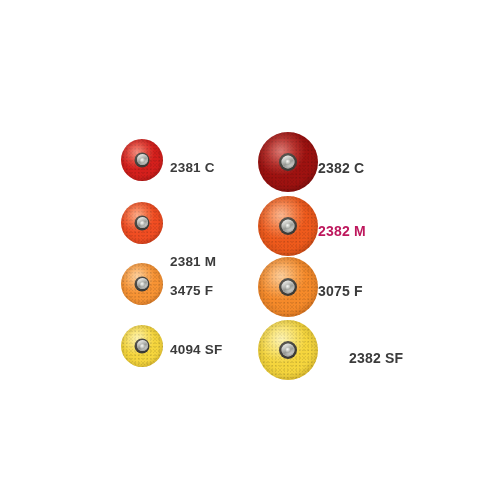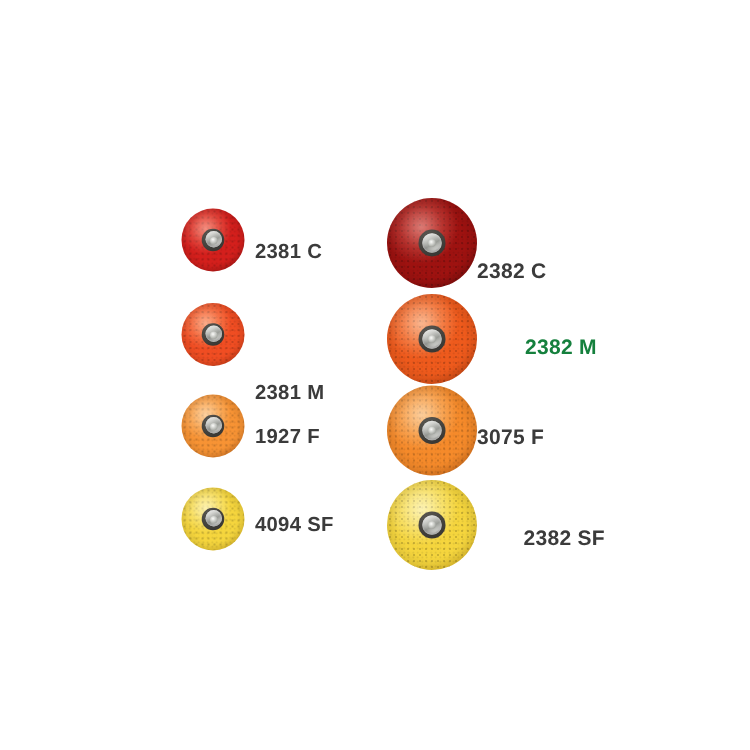--- a/index.html
+++ b/index.html
@@ -153,21 +153,21 @@
       <div class="disc" style="position: absolute; left: 121px; top: 263px; width: 42px; height: 42px;">
         <div class="pad" style="background: radial-gradient(circle at 40% 33%, rgb(252, 180, 100) 0%, rgb(247, 147, 52) 42%, rgb(247, 147, 52) 66%, rgb(196, 100, 26) 100%);"></div>
         <div class="speckle"></div>
         <div class="vignette"></div>
         <div class="hub" style="width: 15px; height: 15px;">
           <div class="ring"></div>
           <div class="boss" style="width: 11px; height: 11px;"></div>
           <div class="pin" style="width: 5px; height: 5px;"></div>
         </div>
       </div>
-      <div class="label" style="position: absolute; left: 170px; top: 283px; font-size: 13.5px; color: rgb(59, 59, 59);">1927 F</div>
+      <div class="label" style="position: absolute; left: 170px; top: 283px; font-size: 13.5px; color: rgb(59, 59, 59);">3475 F</div>
     </div>
     <div class="disc-row" style="left: 0px; top: 0px; width: 500px; height: 0px;">
       <div class="disc" style="position: absolute; left: 121px; top: 325px; width: 42px; height: 42px;">
         <div class="pad" style="background: radial-gradient(circle at 40% 33%, rgb(251, 233, 124) 0%, rgb(245, 213, 61) 42%, rgb(245, 213, 61) 66%, rgb(210, 168, 28) 100%);"></div>
         <div class="speckle"></div>
         <div class="vignette"></div>
         <div class="hub" style="width: 15px; height: 15px;">
           <div class="ring"></div>
           <div class="boss" style="width: 11px; height: 11px;"></div>
           <div class="pin" style="width: 5px; height: 5px;"></div>
@@ -179,34 +179,34 @@
       <div class="disc" style="position: absolute; left: 258px; top: 132px; width: 60px; height: 60px;">
         <div class="pad" style="background: radial-gradient(circle at 40% 33%, rgb(199, 42, 32) 0%, rgb(158, 18, 16) 42%, rgb(158, 18, 16) 66%, rgb(100, 10, 9) 100%);"></div>
         <div class="speckle"></div>
         <div class="vignette"></div>
         <div class="hub" style="width: 18px; height: 18px;">
           <div class="ring"></div>
           <div class="boss" style="width: 13px; height: 13px;"></div>
           <div class="pin" style="width: 5px; height: 5px;"></div>
         </div>
       </div>
-      <div class="label" style="position: absolute; left: 318px; top: 160px; font-size: 14px; color: rgb(59, 59, 59); margin-top: 12px;">2382 C</div>
+      <div class="label" style="position: absolute; left: 318px; top: 160px; font-size: 14px; color: rgb(59, 59, 59);">2382 C</div>
     </div>
     <div class="disc-row" style="left: 0px; top: 0px; width: 500px; height: 0px;">
       <div class="disc" style="position: absolute; left: 258px; top: 196px; width: 60px; height: 60px;">
         <div class="pad" style="background: radial-gradient(circle at 40% 33%, rgb(249, 139, 76) 0%, rgb(238, 90, 28) 42%, rgb(238, 90, 28) 66%, rgb(176, 59, 12) 100%);"></div>
         <div class="speckle"></div>
         <div class="vignette"></div>
         <div class="hub" style="width: 18px; height: 18px;">
           <div class="ring"></div>
           <div class="boss" style="width: 13px; height: 13px;"></div>
           <div class="pin" style="width: 5px; height: 5px;"></div>
         </div>
       </div>
-      <div class="label" style="position: absolute; left: 318px; top: 223px; font-size: 14px; color: #15803d; padding-left: 32px;">2382 M</div>
+      <div class="label" style="position: absolute; left: 318px; top: 223px; font-size: 14px; color: #be185d;">2382 M</div>
     </div>
     <div class="disc-row" style="left: 0px; top: 0px; width: 500px; height: 0px;">
       <div class="disc" style="position: absolute; left: 258px; top: 257px; width: 60px; height: 60px;">
         <div class="pad" style="background: radial-gradient(circle at 40% 33%, rgb(251, 176, 94) 0%, rgb(245, 138, 42) 42%, rgb(245, 138, 42) 66%, rgb(196, 94, 18) 100%);"></div>
         <div class="speckle"></div>
         <div class="vignette"></div>
         <div class="hub" style="width: 18px; height: 18px;">
           <div class="ring"></div>
           <div class="boss" style="width: 13px; height: 13px;"></div>
           <div class="pin" style="width: 5px; height: 5px;"></div>

